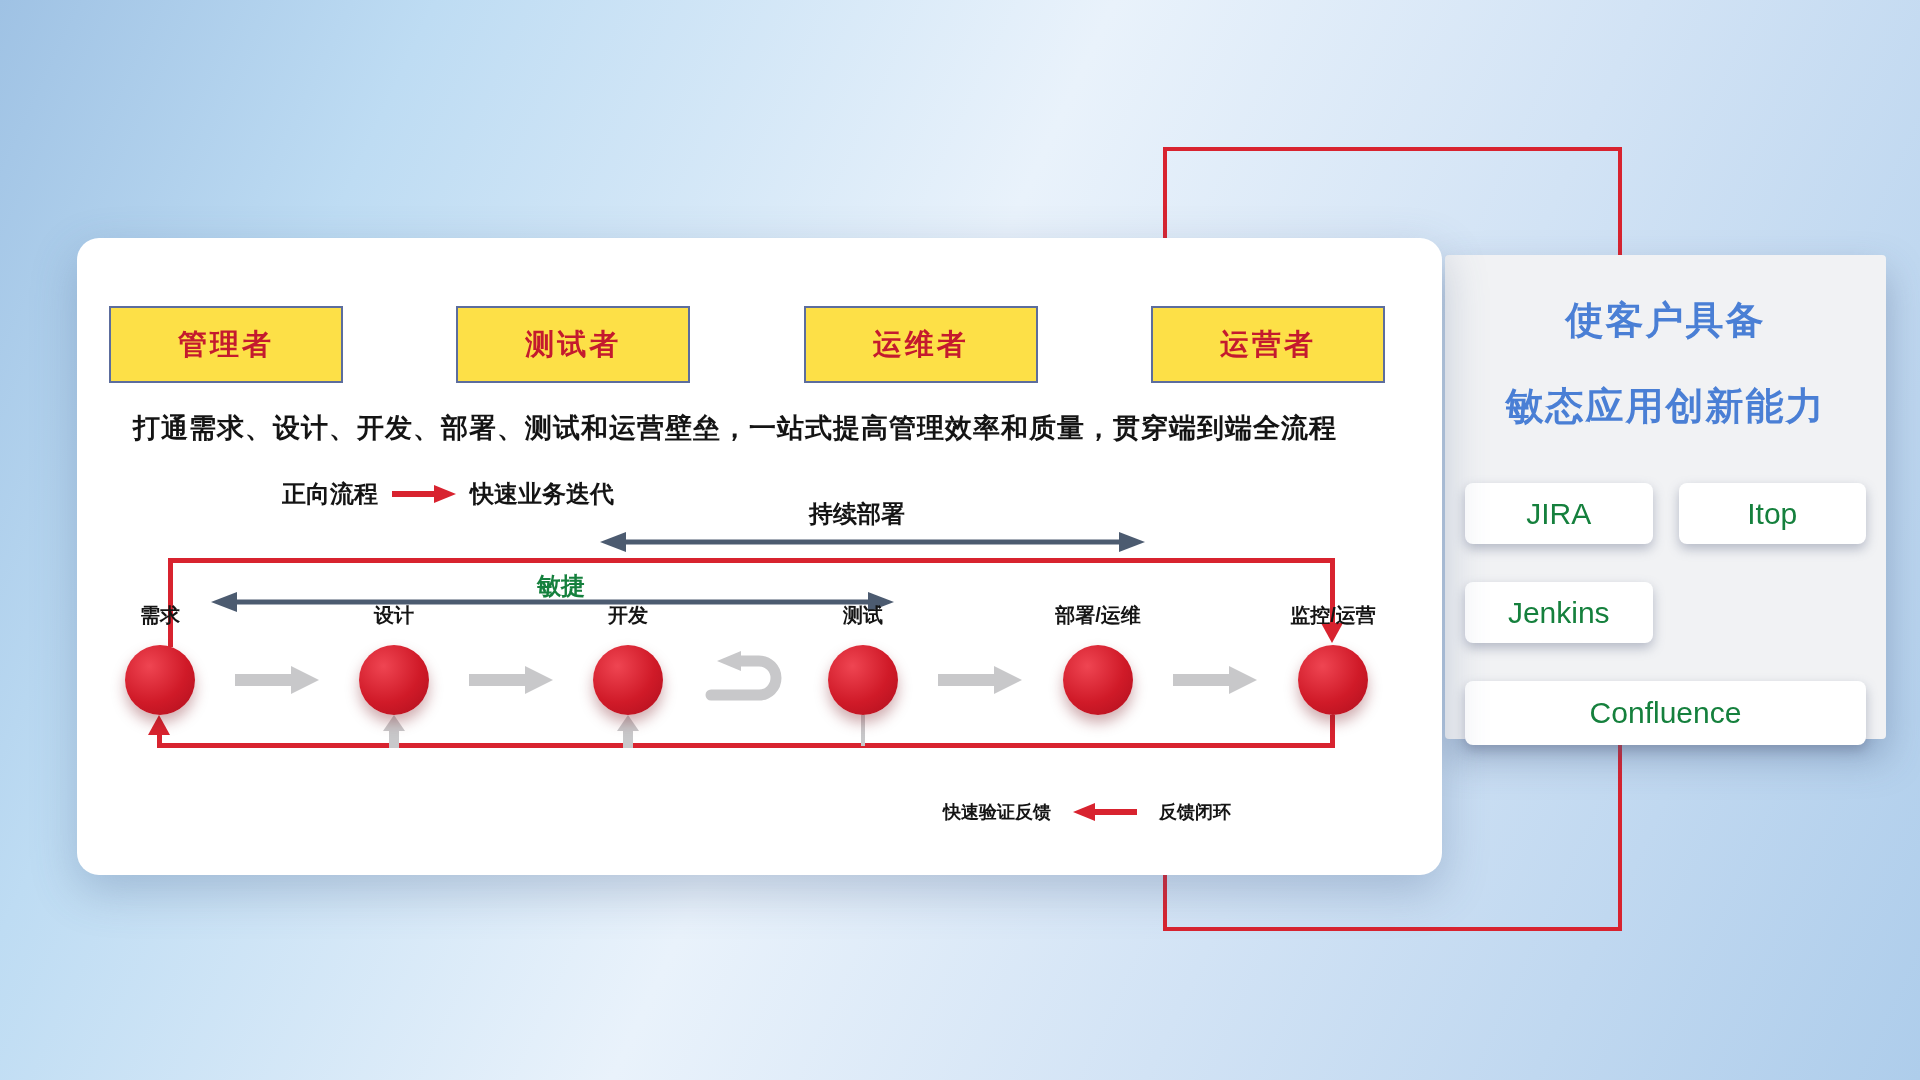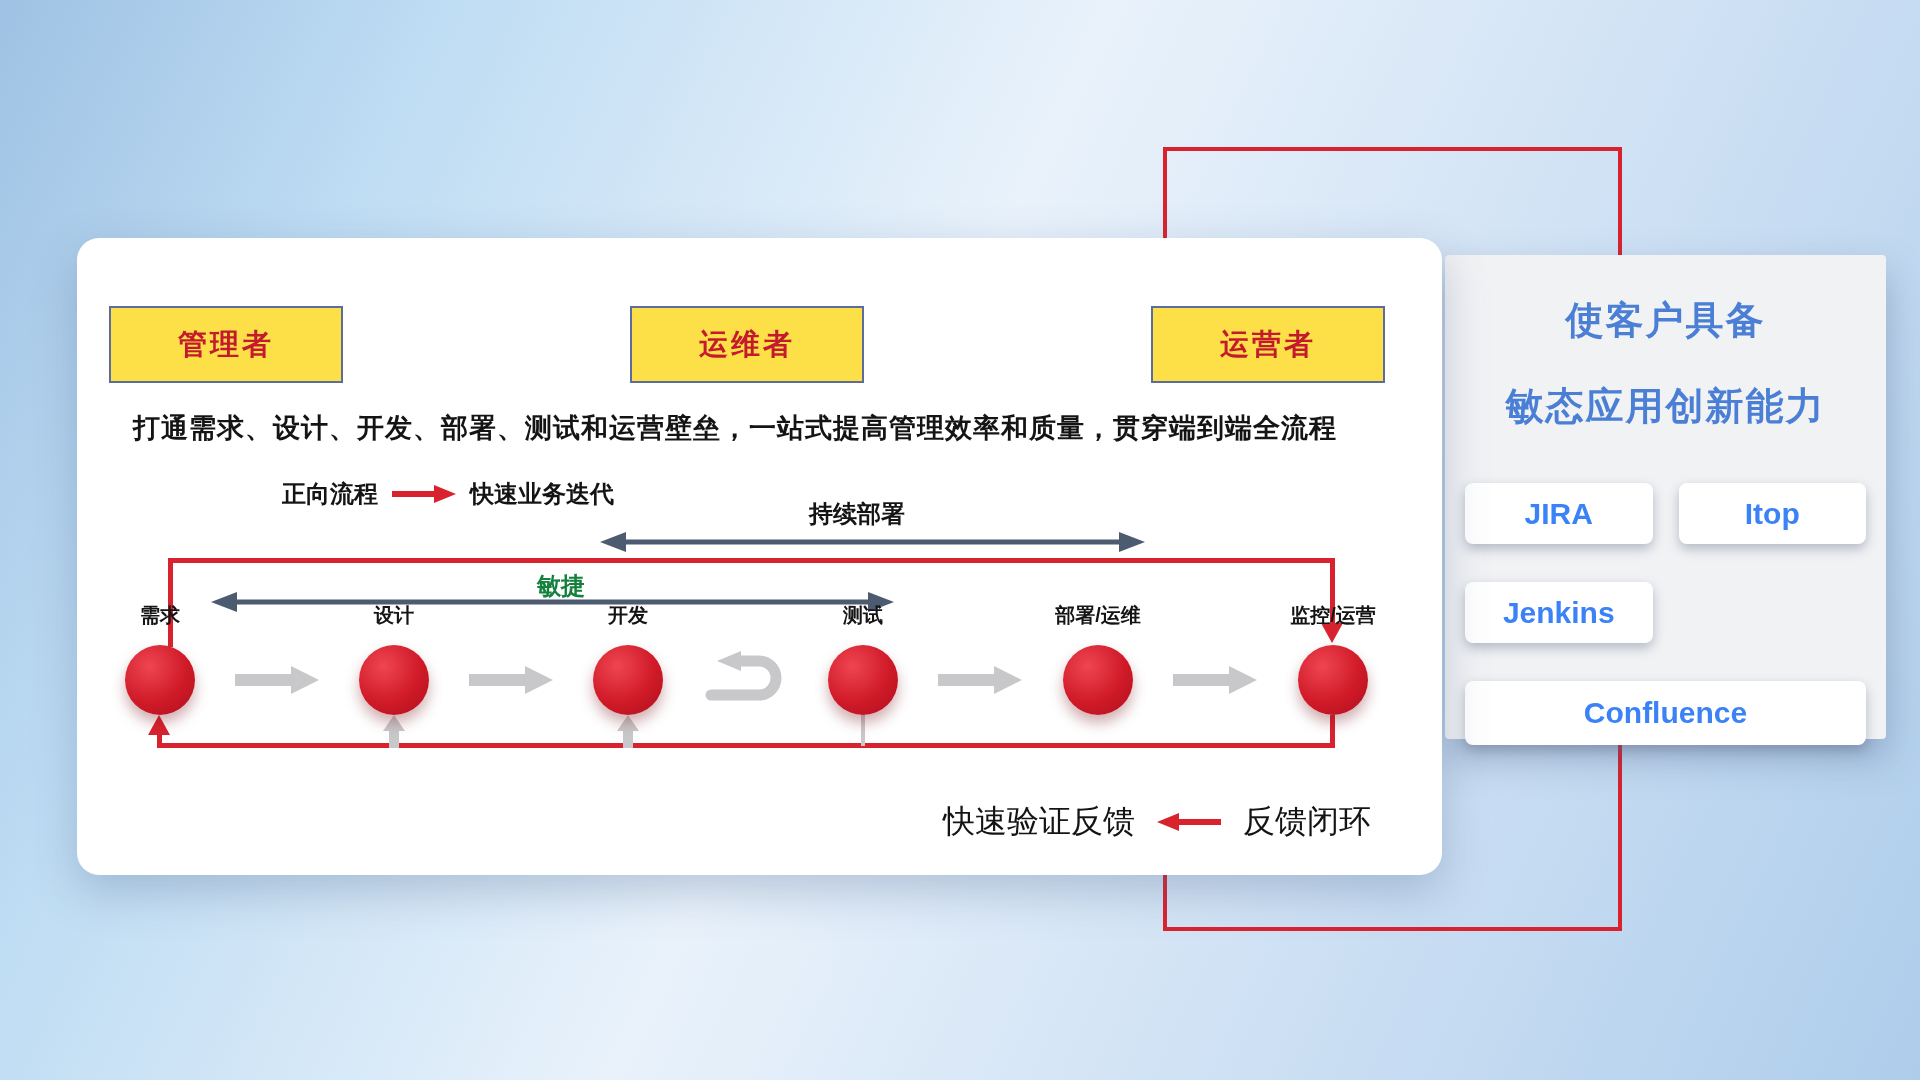--- a/index.html
+++ b/index.html
@@ -54,50 +54,53 @@
   .stage-label { position: absolute; top: 364px; width: 200px; text-align: center; font-size: 20px; font-weight: bold; color: #141414; white-space: nowrap; }
   .node {
     position: absolute; top: 407px; width: 70px; height: 70px; border-radius: 50%;
     background: radial-gradient(circle at 35% 30%, #ef4552, #d01a28 55%, #ae0f1d);
     box-shadow: 0 8px 14px rgba(120, 20, 30, .35);
   }
   .garrow { position: absolute; top: 424px; }
   .loop-icon { position: absolute; left: 620px; top: 412px; }
   .legend-feedback {
     position: absolute; left: 866px; top: 562px; display: flex; align-items: center; gap: 22px;
-    font-size: 32px; font-weight: normal; color: #141414;
+    font-size: 18px; font-weight: bold; color: #141414;
   }
   
   .panel-gray {
     position: absolute; left: 1445px; top: 255px; width: 441px; height: 484px;
     background: #f1f2f4; border-radius: 4px; z-index: 2;
     box-shadow: 0 18px 38px rgba(60, 80, 120, .35);
   }
   .pg-title { position: absolute; left: 0; width: 100%; text-align: center; font-size: 38px; font-weight: bold; color: #4a7fd5; letter-spacing: 2px; }
   .pg-title-1 { top: 40px; }
   .pg-title-2 { top: 126px; }
   .tools { position: absolute; left: 20px; top: 228px; width: 401px; display: grid; grid-template-columns: 1fr 1fr; column-gap: 26px; row-gap: 38px; }
   .tool {
     height: 61px; background: #ffffff; border-radius: 8px;
     box-shadow: 0 5px 12px rgba(90, 100, 130, .40);
     display: flex; align-items: center; justify-content: center;
-    font-size: 30px; font-weight: bold; color: #3b82f6;
+    font-size: 30px; font-weight: normal; color: #15803d;
   }
   .tool.wide { grid-column: 1 / -1; height: 64px; }
 </style>
 </head>
 <body>
 
 <div class="red-frame"></div>
 
 <div class="panel-white">
 
   <div class="roles-row">
     <div class="role-box">
         <span>管理者</span>
+      </div>
+    <div class="role-box">
+        <span>测试者</span>
       </div>
     <div class="role-box">
         <span>运维者</span>
       </div>
     <div class="role-box">
         <span>运营者</span>
       </div>
   </div>
 
   <div class="description">打通需求、设计、开发、部署、测试和运营壁垒，一站式提高管理效率和质量，贯穿端到端全流程</div>

